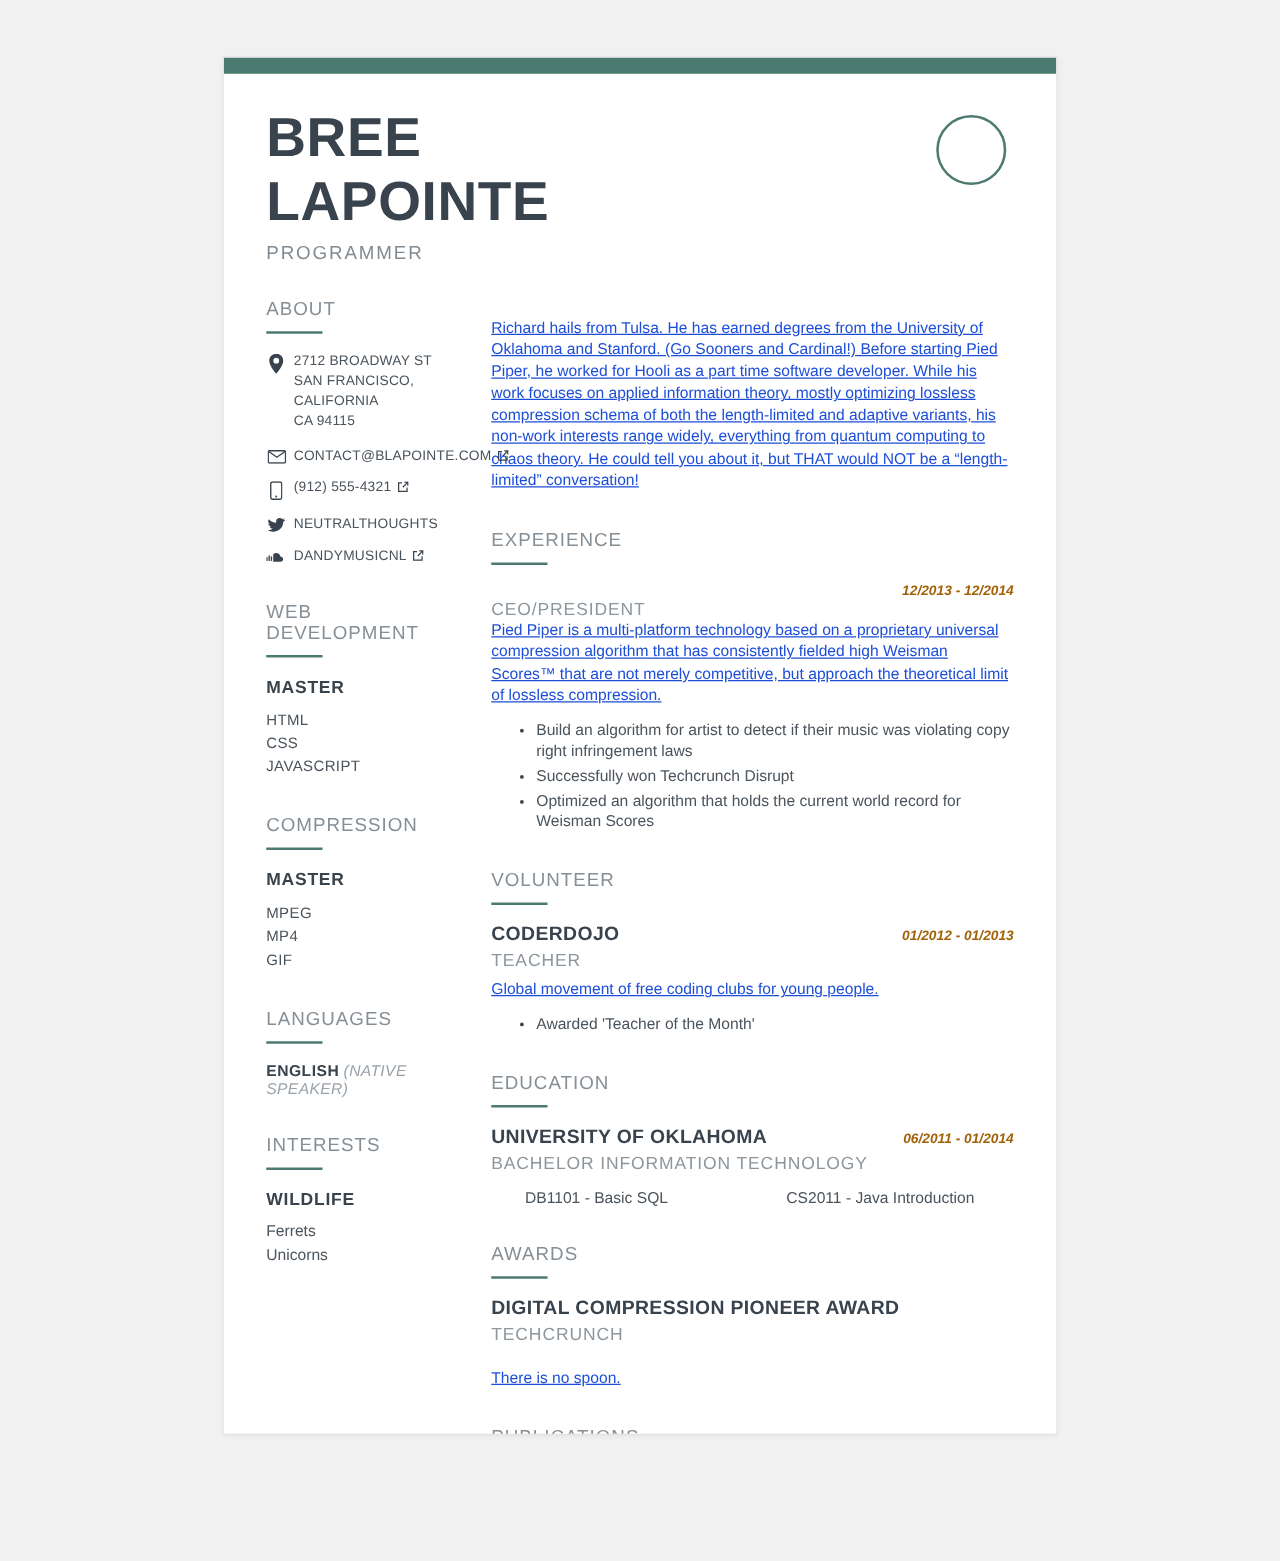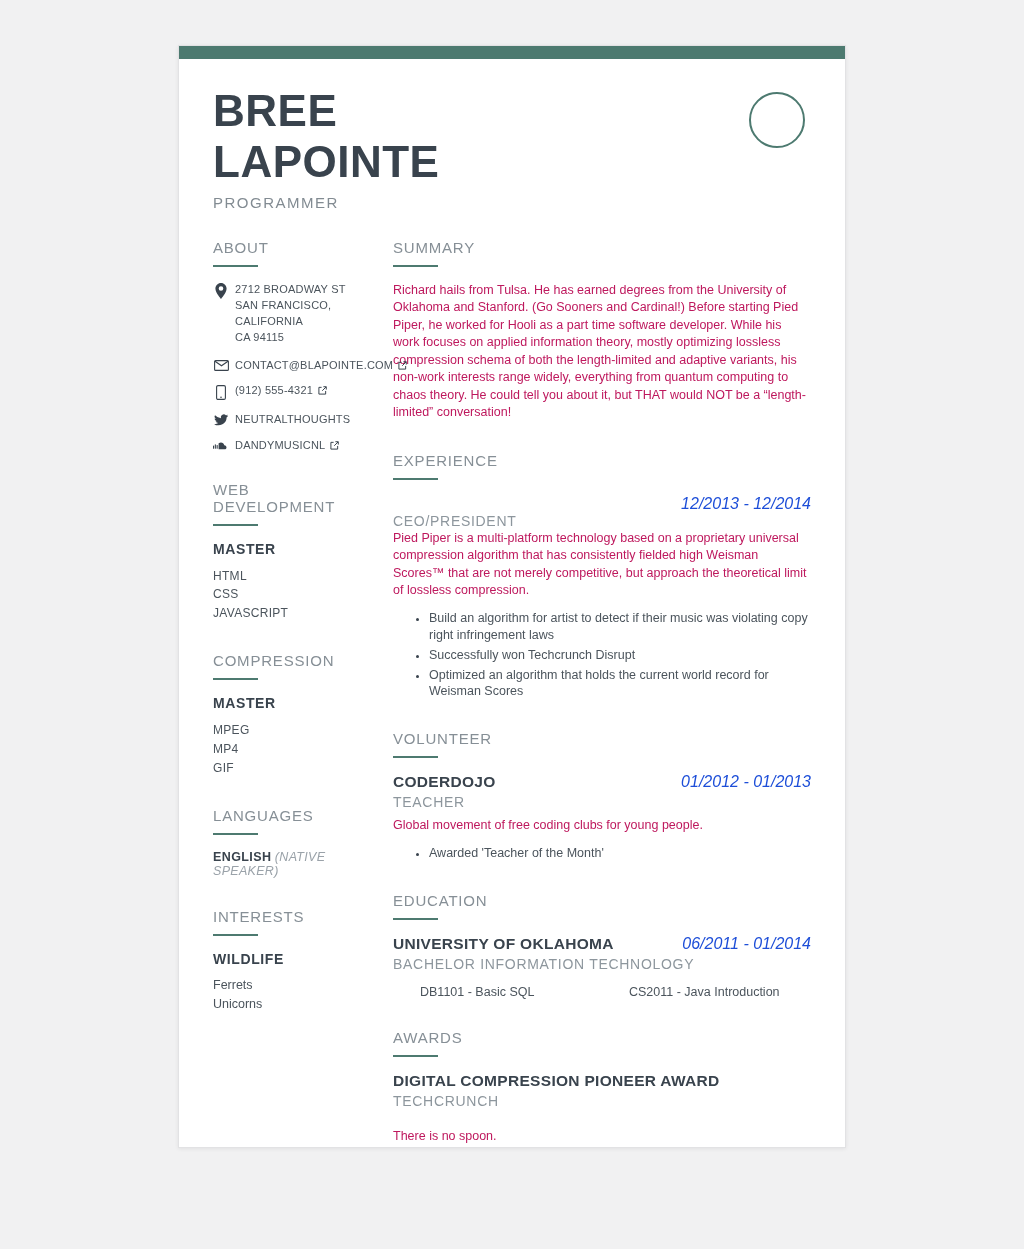--- a/index.html
+++ b/index.html
@@ -61,24 +61,24 @@
   .skill-item { font-size: 12px; color: #4b545c; line-height: 1.55; letter-spacing: 0.3px; }
 
   .lang-line { font-size: 12.5px; }
   .lang-name { font-weight: 700; color: #39434d; letter-spacing: 0.4px; }
   .lang-note { font-style: italic; color: #9aa2a9; letter-spacing: 0.3px; }
 
   .interest-cat { font-size: 14px; font-weight: 700; color: #39434d; letter-spacing: 0.6px; margin-bottom: 9px; }
   .interest-item { font-size: 12.5px; line-height: 1.5; }
 
   
-  .body-text { font-size: 12.5px; line-height: 1.4; color: #be185d; }
+  .body-text { font-size: 12.5px; line-height: 1.4; color: #1d4ed8; text-decoration: underline; }
   .entry-head { display: flex; justify-content: space-between; align-items: baseline; }
   .entry-title { font-size: 15.5px; font-weight: 700; color: #39434d; letter-spacing: 0.3px; }
-  .entry-date { font-size: 16px; font-style: italic; color: #1d4ed8; white-space: nowrap; }
+  .entry-date { font-size: 11px; font-style: italic; color: #a16207; white-space: nowrap; font-weight: bold; }
   .entry-role { font-size: 14px; color: #8d969d; letter-spacing: 0.7px; margin-top: 3px; text-transform: uppercase; }
   .entry-desc { margin-top: 1px; }
   .date-only { text-align: right; }
   ul.bullets { margin: 10px 0 0 0; padding-left: 36px; }
   ul.bullets li { font-size: 12.5px; line-height: 1.35; margin-bottom: 3px; }
   ul.bullets li::marker { color: #39434d; font-size: 11px; }
   .courses { display: grid; grid-template-columns: 1fr 1fr; margin-top: 13px; }
   .courses div { padding-left: 27px; font-size: 12.5px; }
 
   svg { display: block; }
@@ -223,21 +223,20 @@
           <div class="interest-cat">WILDLIFE</div>
           <div class="interest-item">Ferrets</div>
           <div class="interest-item">Unicorns</div>
         </div>
       </div>
     </div>
 
     <div class="col-right">
 
       <div class="sec">
-        <div class="sec-h">SUMMARY</div>
         <div class="sec-body body-text">Richard hails from Tulsa. He has earned degrees from the University of Oklahoma and Stanford. (Go Sooners and Cardinal!) Before starting Pied Piper, he worked for Hooli as a part time software developer. While his work focuses on applied information theory, mostly optimizing lossless compression schema of both the length-limited and adaptive variants, his non-work interests range widely, everything from quantum computing to chaos theory. He could tell you about it, but THAT would NOT be a “length-limited” conversation!</div>
       </div>
 
       <div class="sec">
         <div class="sec-h">EXPERIENCE</div>
         <div class="sec-body">
           <div class="entry-date date-only">12/2013 - 12/2014</div>
           <div class="entry-role" style="margin-top:0;">CEO/PRESIDENT</div>
           <div class="body-text entry-desc">Pied Piper is a multi-platform technology based on a proprietary universal compression algorithm that has consistently fielded high Weisman Scores™ that are not merely competitive, but approach the theoretical limit of lossless compression.</div>
           <ul class="bullets">

